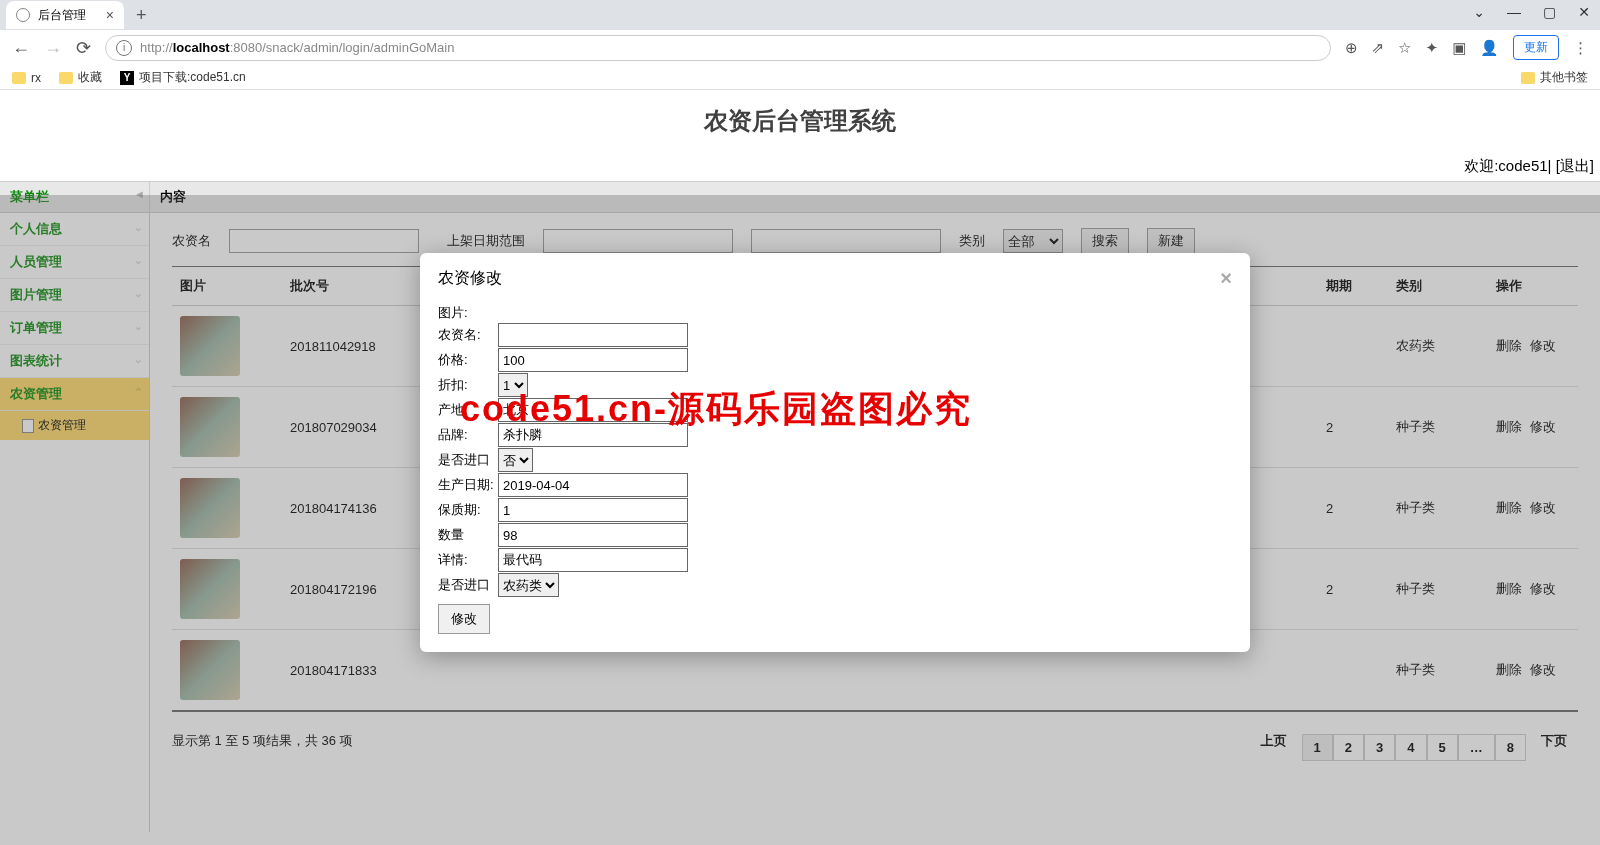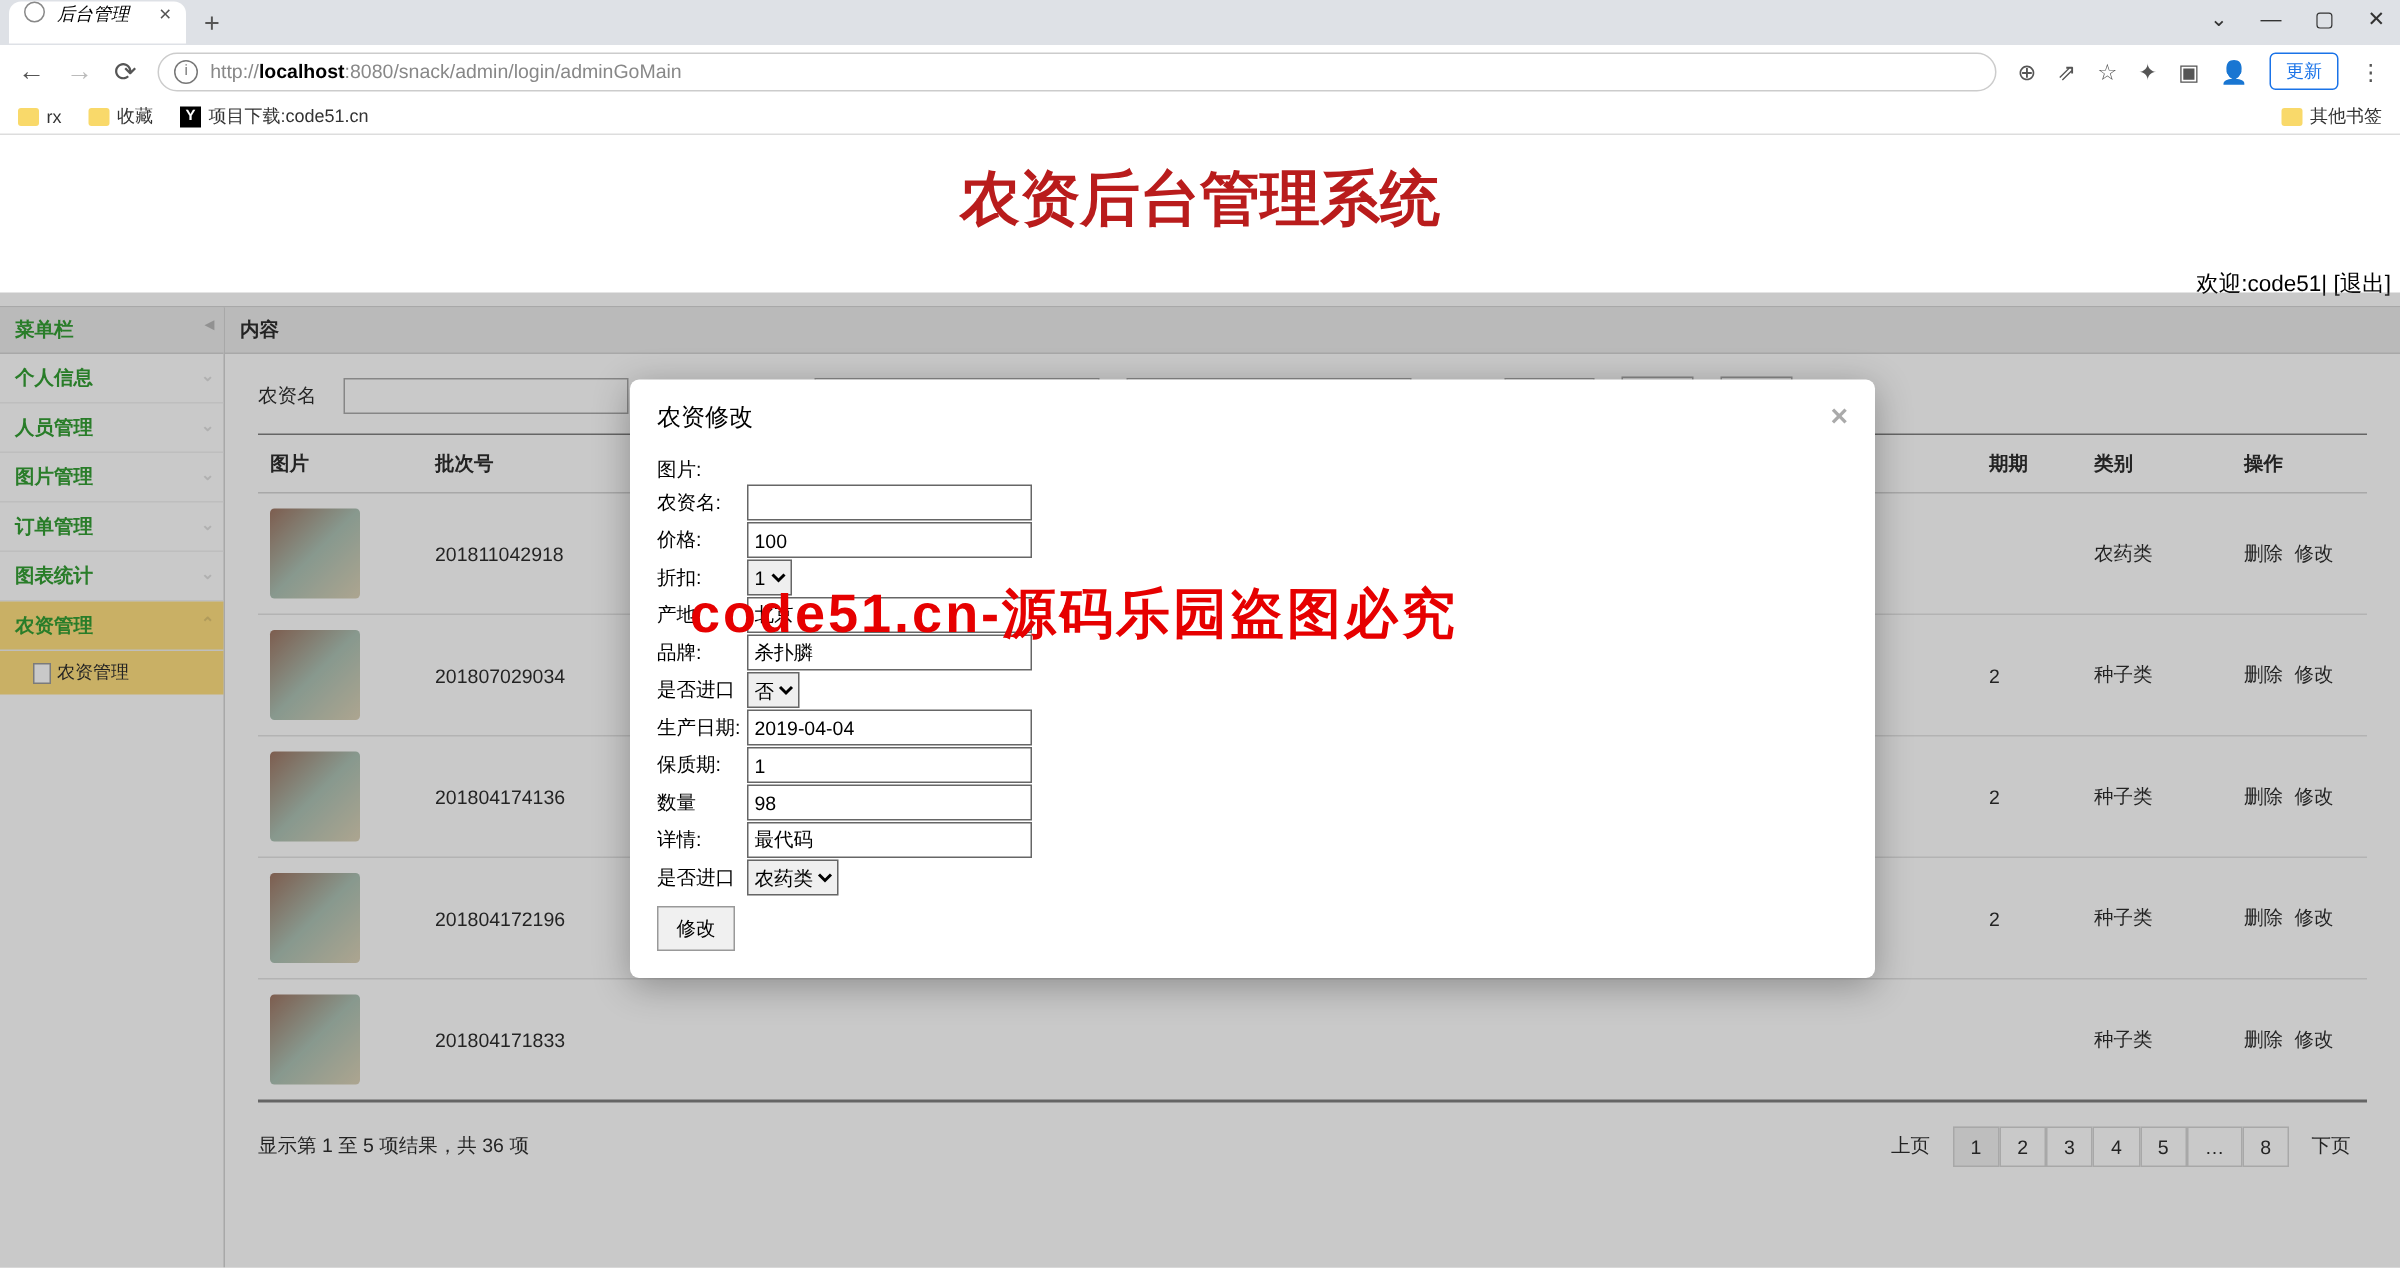--- a/index.html
+++ b/index.html
@@ -1,21 +1,21 @@
 <!DOCTYPE html>
 <html><head>
   <meta charset="utf-8">
   <style>
     * { margin: 0; padding: 0; box-sizing: border-box; font-family: "Microsoft YaHei", Arial, sans-serif; }
     body { width: 1600px; height: 845px; background: #fff; overflow: hidden; position: relative; }
     
     
     .browser-chrome { height: 90px; background: #fff; border-bottom: 1px solid #ddd; }
     .tab-bar { height: 30px; display: flex; align-items: center; background: #dee1e6; }
-    .tab { background: #fff; height: 28px; padding: 0 38px 0 10px; display: flex; align-items: flex-start; font-size: 12px; border-radius: 8px 8px 0 0; margin-left: 6px; position: relative; font-style: italic; }
+    .tab { background: #fff; height: 28px; padding: 0 38px 0 10px; display: flex; align-items: center; font-size: 12px; border-radius: 8px 8px 0 0; margin-left: 6px; position: relative; }
     .tab-favicon { width: 14px; height: 14px; border: 1px solid #888; border-radius: 50%; margin-right: 8px; }
     .tab-close { position: absolute; right: 10px; font-size: 14px; color: #555; }
     .new-tab { margin-left: 12px; font-size: 18px; color: #555; }
     .window-controls { position: absolute; right: 10px; top: 4px; display: flex; gap: 22px; font-size: 14px; color: #333; }
     .addr-bar { height: 35px; display: flex; align-items: center; padding: 0 12px; gap: 14px; }
     .nav-btn { font-size: 18px; color: #555; }
     .nav-btn.disabled { color: #bbb; }
     .url-box { flex: 1; height: 26px; border: 1px solid #ccc; border-radius: 14px; display: flex; align-items: center; padding: 0 10px; font-size: 13px; }
     .url-info { width: 16px; height: 16px; border: 1px solid #777; border-radius: 50%; margin-right: 8px; font-size: 10px; text-align: center; line-height: 14px; color: #777; }
     .url-text strong { color: #000; }
@@ -23,21 +23,21 @@
     .addr-right { display: flex; gap: 14px; align-items: center; color: #555; font-size: 15px; }
     .update-btn { border: 1px solid #1a73e8; color: #1a73e8; padding: 3px 10px; border-radius: 4px; font-size: 12px; }
     .bookmark-bar { height: 25px; display: flex; align-items: center; padding: 0 12px; gap: 18px; font-size: 12px; }
     .bm-item { display: flex; align-items: center; gap: 5px; color: #333; }
     .bm-folder { width: 14px; height: 12px; background: #f9d96a; border-radius: 2px; }
     .bm-icon-y { width: 14px; height: 14px; background: #000; color: #fff; font-size: 10px; text-align: center; line-height: 14px; font-weight: bold; }
     .bm-other { margin-left: auto; display: flex; align-items: center; gap: 5px; }
     
     
     .app-header { text-align: center; padding: 15px 0; }
-    .app-title { color: #b91c1c; font-size: 40px; font-weight: bold; }
+    .app-title { color: #404040; font-size: 24px; font-weight: bold; }
     .welcome-bar { text-align: right; padding: 5px 6px; font-size: 15px; border-bottom: 1px solid #ccc; }
     
     
     .main-layout { display: flex; height: calc(845px - 90px - 75px - 30px); }
     .sidebar { width: 150px; border-right: 1px solid #ccc; }
     .side-header { background: #e8e8e8; padding: 6px 10px; font-size: 13px; font-weight: bold; color: #0a8a0a; border-bottom: 1px solid #ccc; position: relative; }
     .side-toggle { position: absolute; right: 4px; top: 6px; color: #aaa; font-size: 11px; }
     .menu-item { padding: 7px 10px; font-size: 13px; color: #0a8a0a; font-weight: bold; border-bottom: 1px solid #eee; position: relative; }
     .menu-item.active { background: #ffd966; }
     .menu-chevron { position: absolute; right: 6px; top: 8px; color: rgba(0,0,0,0.15); font-size: 11px; }
@@ -53,21 +53,21 @@
     .filter-btn { border: 1px solid #999; background: #f0f0f0; padding: 3px 10px; font-size: 13px; }
     
     table.data-table { width: 100%; border-collapse: collapse; font-size: 13px; }
     table.data-table th { text-align: left; padding: 10px 8px; border-top: 1px solid #666; border-bottom: 1px solid #ccc; font-weight: bold; }
     table.data-table td { padding: 10px 8px; border-bottom: 1px solid #ddd; }
     table.data-table tbody tr:last-child td { border-bottom: 2px solid #666; }
     .thumb { width: 60px; height: 60px; background: linear-gradient(135deg, #8b5a44 0%, #9bb5a5 50%, #d4c8a8 100%); border-radius: 3px; }
     .row-actions span { margin-right: 4px; }
     
     .table-footer { display: flex; justify-content: space-between; align-items: center; margin-top: 15px; font-size: 13px; }
-    .pagination { display: flex; gap: 4px; align-items: center; }
+    .pagination { display: flex; gap: 4px; align-items: flex-end; font-weight: bold; }
     .page-btn { border: 1px solid #ccc; padding: 5px 11px; background: #fff; font-size: 13px; }
     .page-btn.current { background: #eee; }
     .page-link { padding: 5px 11px; }
     
     
     .overlay { position: absolute; top: 195px; left: 0; right: 0; bottom: 0; background: rgba(100,100,100,0.35); }
     .modal { position: absolute; top: 253px; left: 420px; width: 830px; background: #fff; border-radius: 6px; box-shadow: 0 5px 25px rgba(0,0,0,0.3); }
     .modal-header { padding: 14px 18px; font-size: 16px; display: flex; justify-content: space-between; align-items: center; }
     .modal-close { color: #aaa; font-size: 20px; font-weight: bold; }
     .modal-body { padding: 0 18px 18px; font-size: 13px; }

